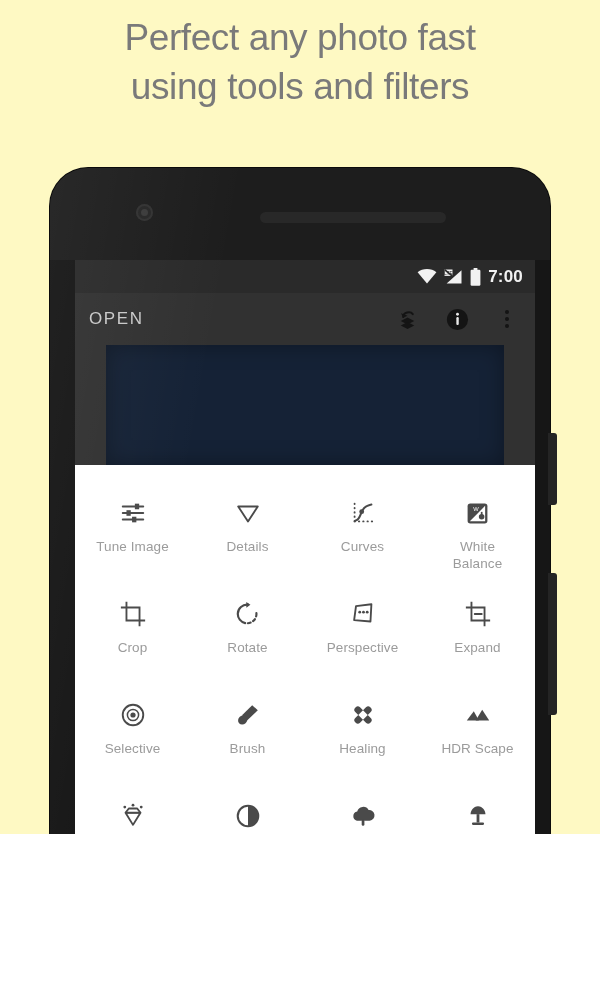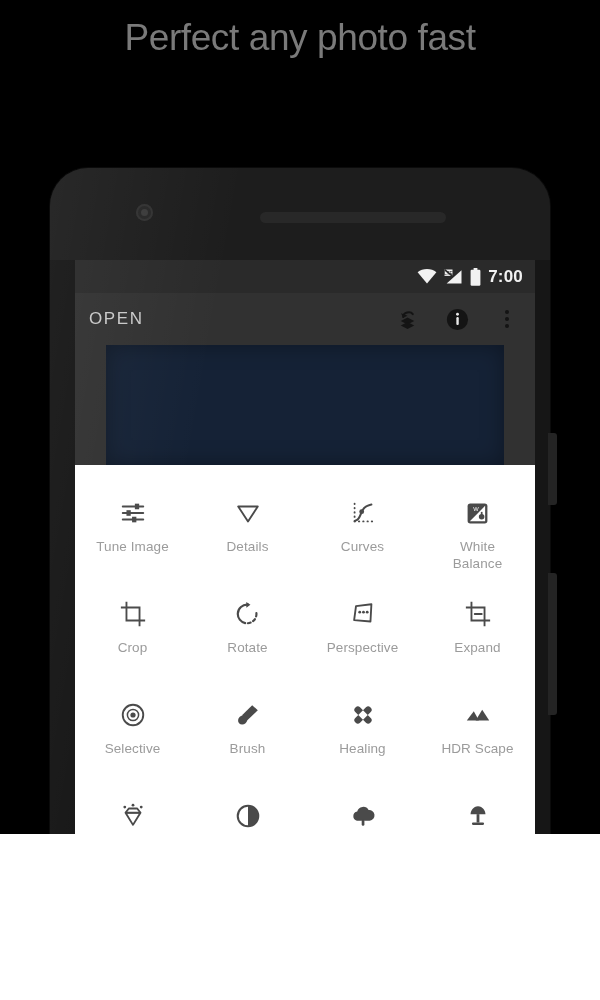--- a/index.html
+++ b/index.html
@@ -2,21 +2,21 @@
 <html><head>
 <meta charset="utf-8">
 <style>
   html,body{margin:0;padding:0;}
   body{
     width:600px;height:1000px;overflow:hidden;
     background:#ffffff;
     font-family:"Liberation Sans", sans-serif;
     -webkit-font-smoothing:antialiased;
   }
-  #stage{position:relative;width:600px;height:834px;background:#000000;overflow:hidden;}
+  #stage{position:relative;width:600px;height:834px;background:#fef9c3;overflow:hidden;}
 
   
   .headline{
     position:absolute;left:0;top:14px;width:600px;
     text-align:center;color:#7a7a7a;
     font-size:37px;line-height:1.32;font-weight:400;
     letter-spacing:-0.4px;
   }
   .headline .ln{display:block;}
 
@@ -127,20 +127,21 @@
 
   svg{display:block;}
 </style>
 </head>
 <body>
 
 <div id="stage">
 
   <div class="headline">
     <span class="ln">Perfect any photo fast</span>
+    <span class="ln">using tools and filters</span>
   </div>
 
   <div class="phone">
     <div class="bezel-top">
       <div class="front-cam"></div>
       <div class="earpiece"></div>
     </div>
     <div class="btn-power"></div>
     <div class="btn-volume"></div>
 

